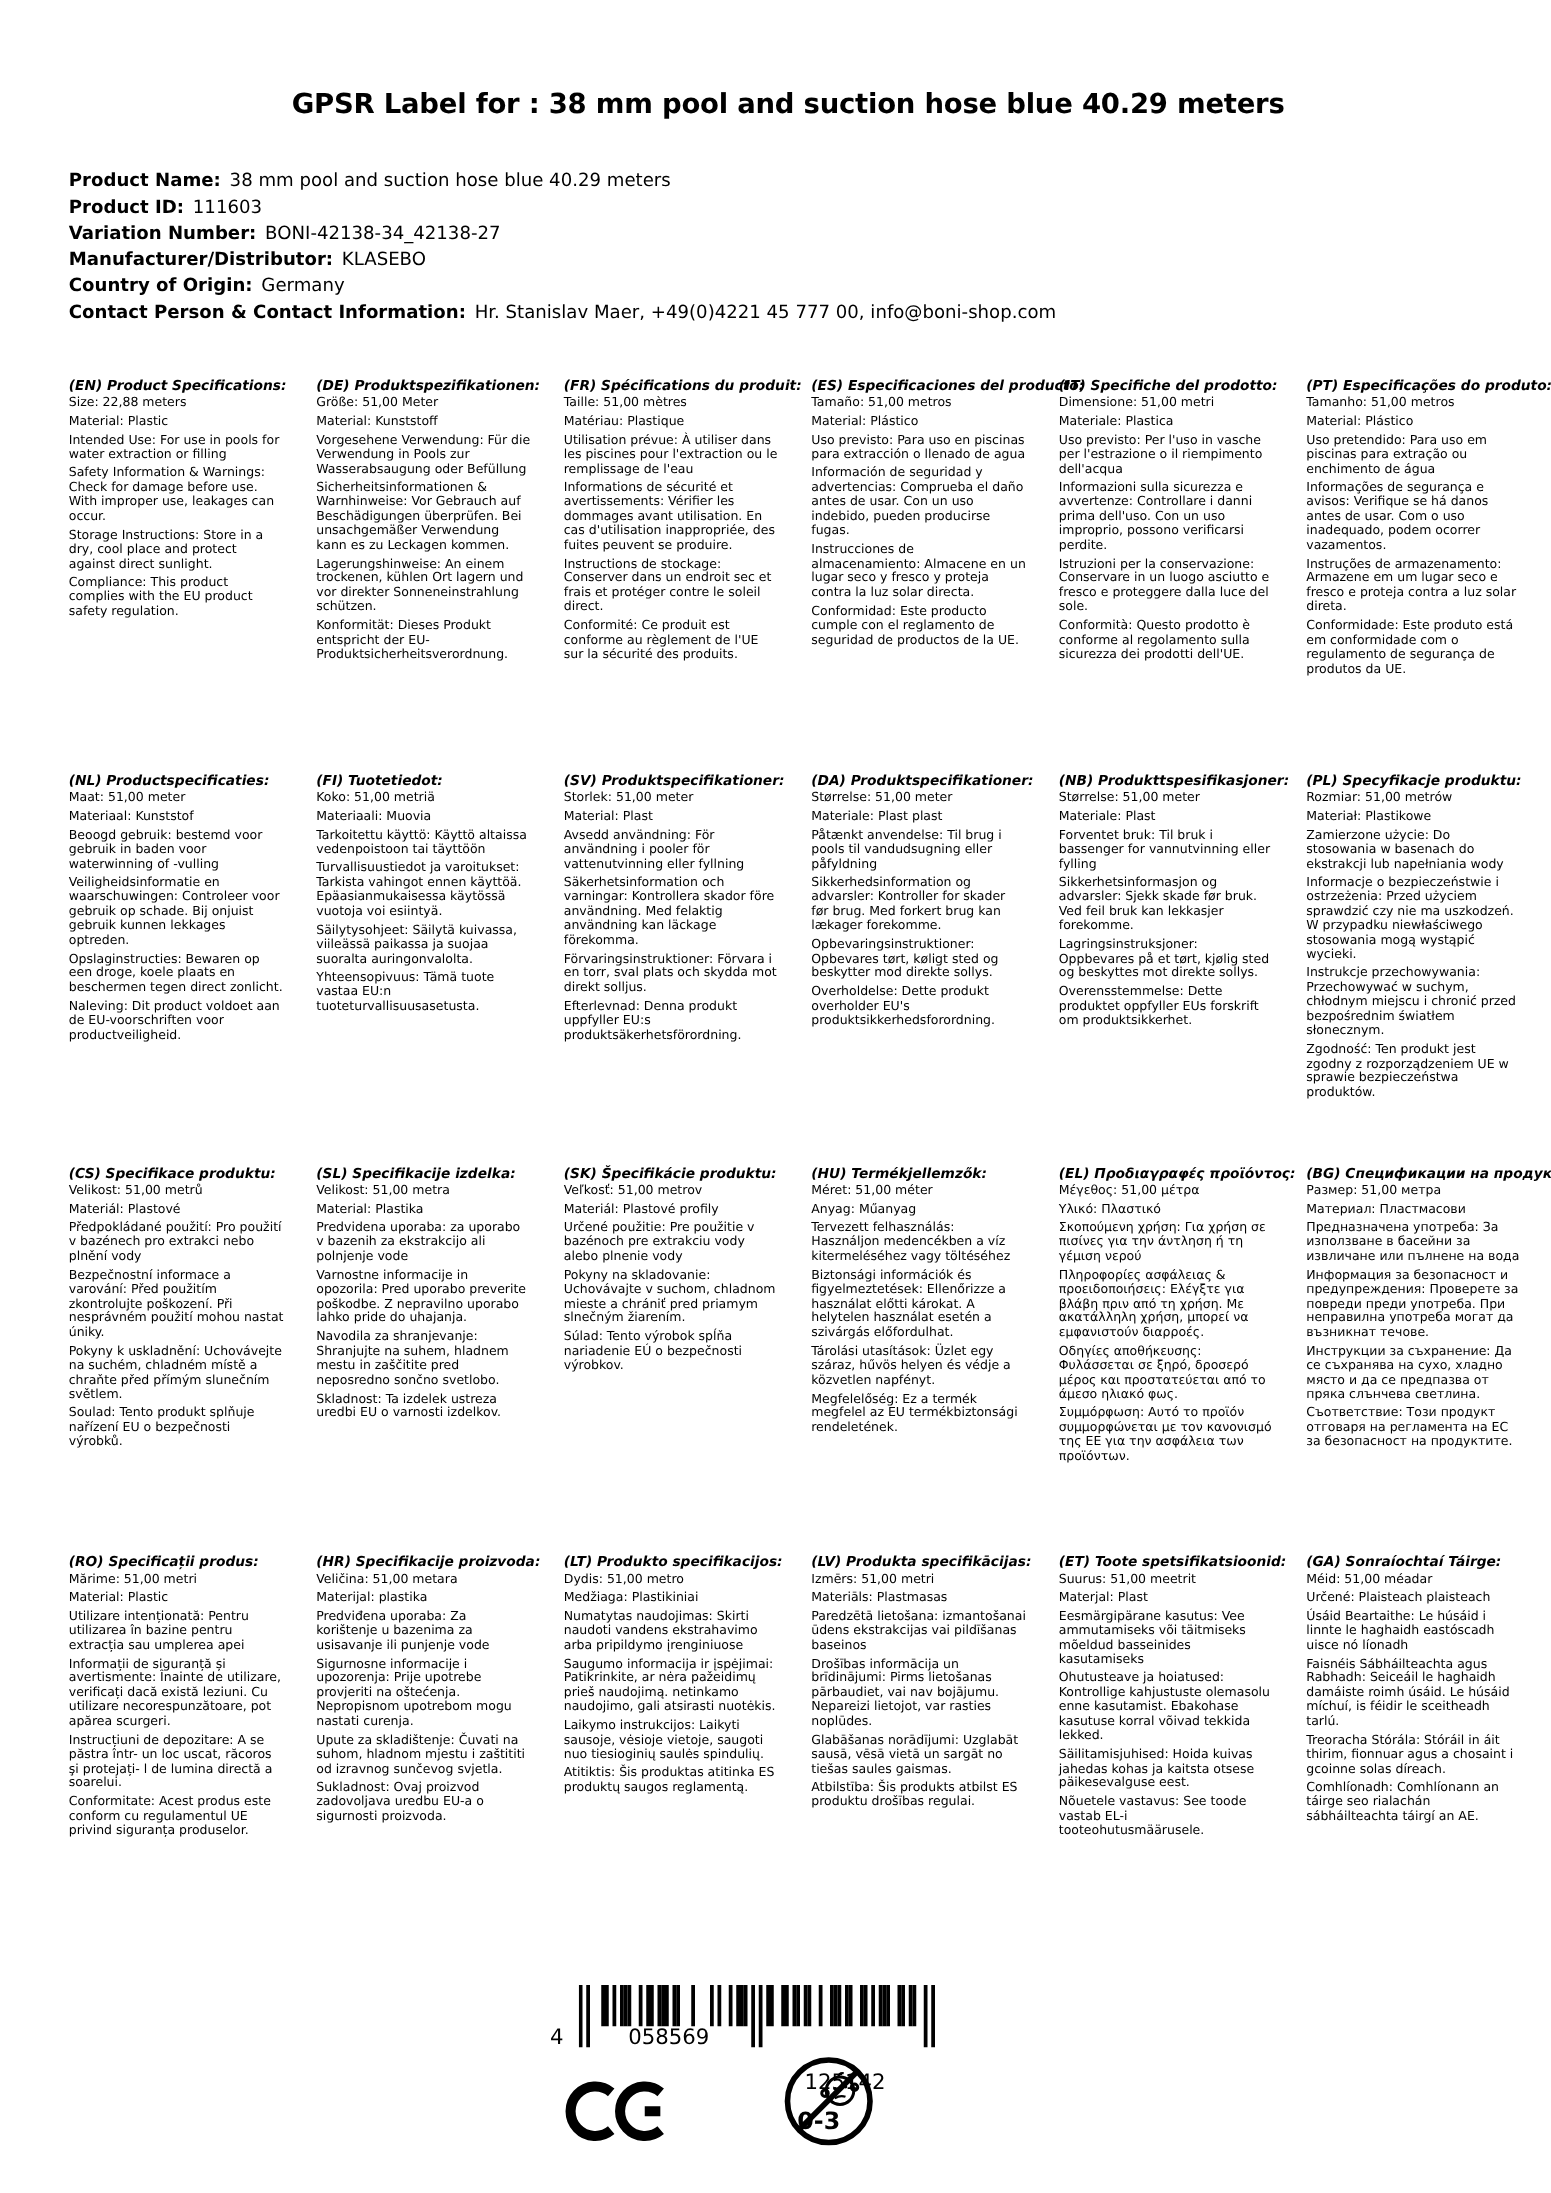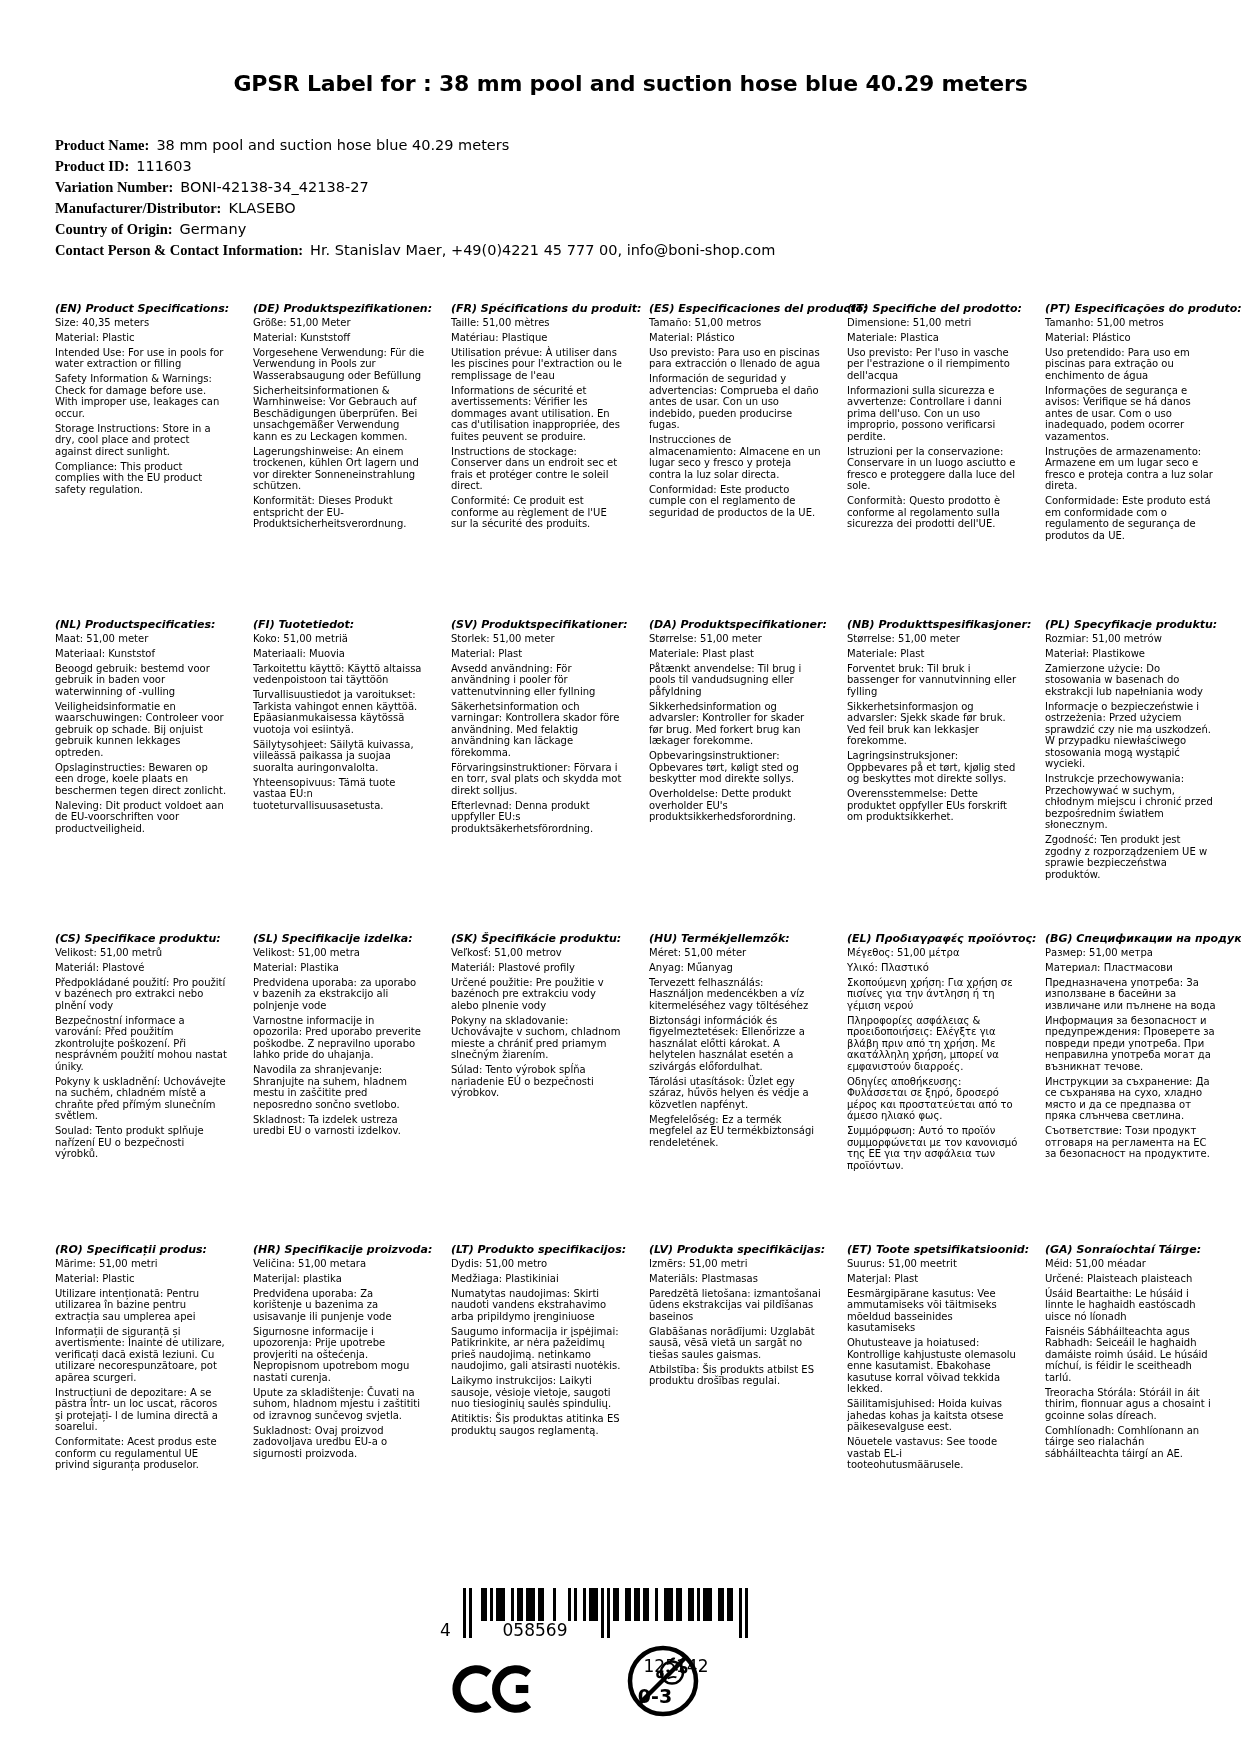--- a/index.html
+++ b/index.html
@@ -7,21 +7,21 @@
     width:1241px;height:1754px;background:#ffffff;color:#000000;
     font-family:"DejaVu Sans","Liberation Sans",sans-serif;
     position:relative;overflow:hidden;
   }
   .title{
     position:absolute;left:0;top:56px;width:100%;text-align:center;
     font-size:22px;font-weight:bold;letter-spacing:-0.2px;padding-left:10px;
   }
   .product-info{position:absolute;left:55px;top:135px;font-size:14.5px;line-height:21px;}
   .info-line{white-space:nowrap;}
-  .info-label{font-weight:bold;font-family:Liberation Serif, serif;}
+  .info-label{font-weight:bold;}
   .info-value{margin-left:7px;}
   .lang-grid{
     position:absolute;left:55px;top:303px;
     display:grid;grid-template-columns:repeat(6,198px);
     grid-template-rows:316px 314px 311px auto;
   }
   .lang-block{font-size:10px;line-height:11.5px;padding-right:26px;}
   .lang-heading{font-size:11px;line-height:12.5px;font-weight:bold;white-space:nowrap;margin:0 0 1px 0;font-style:italic;}
   .lang-paras p{margin:0 0 3.5px 0;}
   .barcode{position:absolute;left:440px;top:1588px;width:310px;height:55px;}
@@ -64,21 +64,21 @@
 
   <div class="info-line">
     <span class="info-label">Contact Person &amp; Contact Information:</span><span class="info-value">Hr. Stanislav Maer, +49(0)4221 45 777 00, info@boni-shop.com</span>
   </div>
 </div>
 
   <div class="lang-grid">
   <section class="lang-block">
     <h3 class="lang-heading">(EN) Product Specifications:</h3>
     <div class="lang-paras">
-          <p>Size: 40,35 meters</p>
+          <p>Size: 22,88 meters</p>
           <p>Material: Plastic</p>
           <p>Intended Use: For use in pools for water extraction or filling</p>
           <p>Safety Information &amp; Warnings: Check for damage before use. With improper use, leakages can occur.</p>
           <p>Storage Instructions: Store in a dry, cool place and protect against direct sunlight.</p>
           <p>Compliance: This product complies with the EU product safety regulation.</p>
         </div>
   </section>
 
   <section class="lang-block">
     <h3 class="lang-heading">(DE) Produktspezifikationen:</h3>
@@ -318,20 +318,21 @@
           <p>Atitiktis: Šis produktas atitinka ES produktų saugos reglamentą.</p>
         </div>
   </section>
 
   <section class="lang-block">
     <h3 class="lang-heading">(LV) Produkta specifikācijas:</h3>
     <div class="lang-paras">
           <p>Izmērs: 51,00 metri</p>
           <p>Materiāls: Plastmasas</p>
           <p>Paredzētā lietošana: izmantošanai ūdens ekstrakcijas vai pildīšanas baseinos</p>
+          <p>Drošības informācija un brīdinājumi: Pirms lietošanas pārbaudiet, vai nav bojājumu. Nepareizi lietojot, var rasties noplūdes.</p>
           <p>Glabāšanas norādījumi: Uzglabāt sausā, vēsā vietā un sargāt no tiešas saules gaismas.</p>
           <p>Atbilstība: Šis produkts atbilst ES produktu drošības regulai.</p>
         </div>
   </section>
 
   <section class="lang-block">
     <h3 class="lang-heading">(ET) Toote spetsifikatsioonid:</h3>
     <div class="lang-paras">
           <p>Suurus: 51,00 meetrit</p>
           <p>Materjal: Plast</p>

